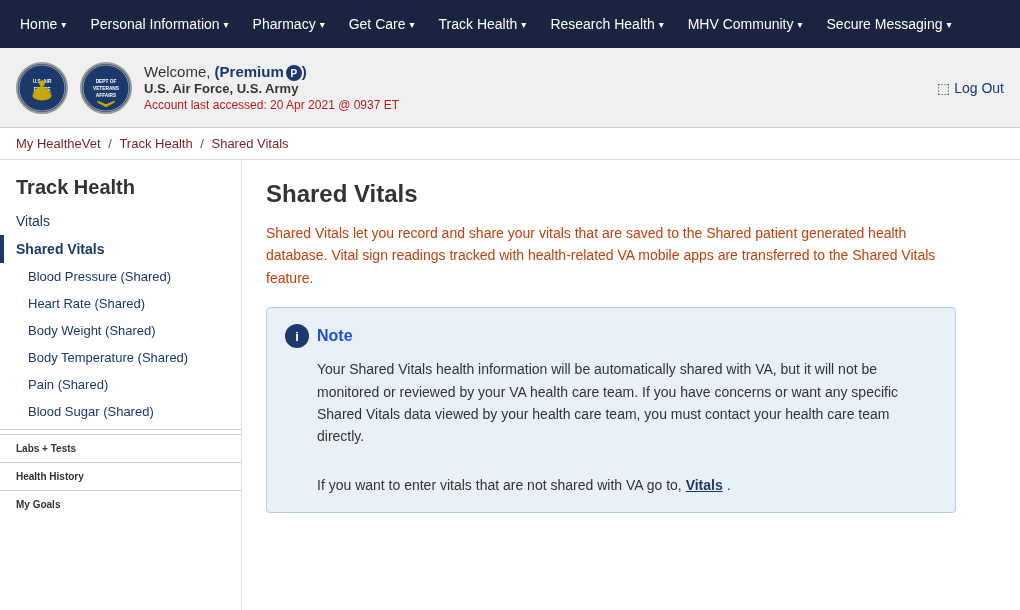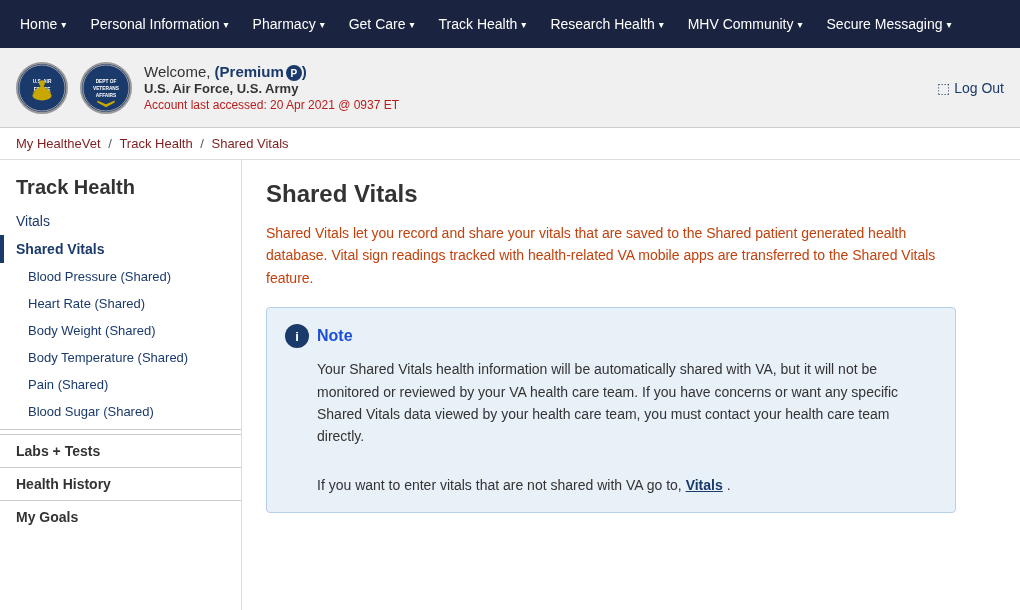--- a/index.html
+++ b/index.html
@@ -33,21 +33,21 @@
     
     .main-layout { display: flex; min-height: 500px; }
 
     
     .sidebar { width: 242px; border-right: 1px solid #ddd; padding: 0; flex-shrink: 0; }
     .sidebar-section-title { font-size: 20px; font-weight: bold; color: #333; padding: 16px 16px 8px; }
     .sidebar-link { display: block; padding: 6px 16px; color: #1a3a6b; text-decoration: none; font-size: 14px; cursor: pointer; }
     .sidebar-link.active { font-weight: bold; border-left: 4px solid #1a3a6b; padding-left: 12px; }
     .sidebar-link.sub { padding-left: 28px; font-size: 13px; }
     .sidebar-divider { border: none; border-top: 1px solid #ccc; margin: 4px 0; }
-    .sidebar-category { display: block; padding: 8px 16px; color: #333; font-size: 14px; font-weight: bold; cursor: pointer; text-decoration: none; border-top: 1px solid #ccc; }
+    .sidebar-category { display: block; padding: 8px 16px; color: #333; font-size: 10px; font-weight: bold; cursor: pointer; text-decoration: none; border-top: 1px solid #ccc; }
 
     
     .content { flex: 1; padding: 20px 24px; }
     .content-title { font-size: 24px; font-weight: bold; color: #333; margin-bottom: 14px; }
     .content-desc { font-size: 14px; color: #c2410c; line-height: 1.6; margin-bottom: 18px; max-width: 680px; }
 
     
     .note-box { background: #e8f0f8; border: 1px solid #b8cfe8; border-radius: 4px; padding: 16px 18px; max-width: 690px; }
     .note-header { display: flex; align-items: center; gap: 8px; margin-bottom: 10px; }
     .note-icon { width: 24px; height: 24px; background: #1a3a6b; color: #fff; border-radius: 50%; display: flex; align-items: center; justify-content: center; font-weight: bold; font-size: 13px; flex-shrink: 0; }

